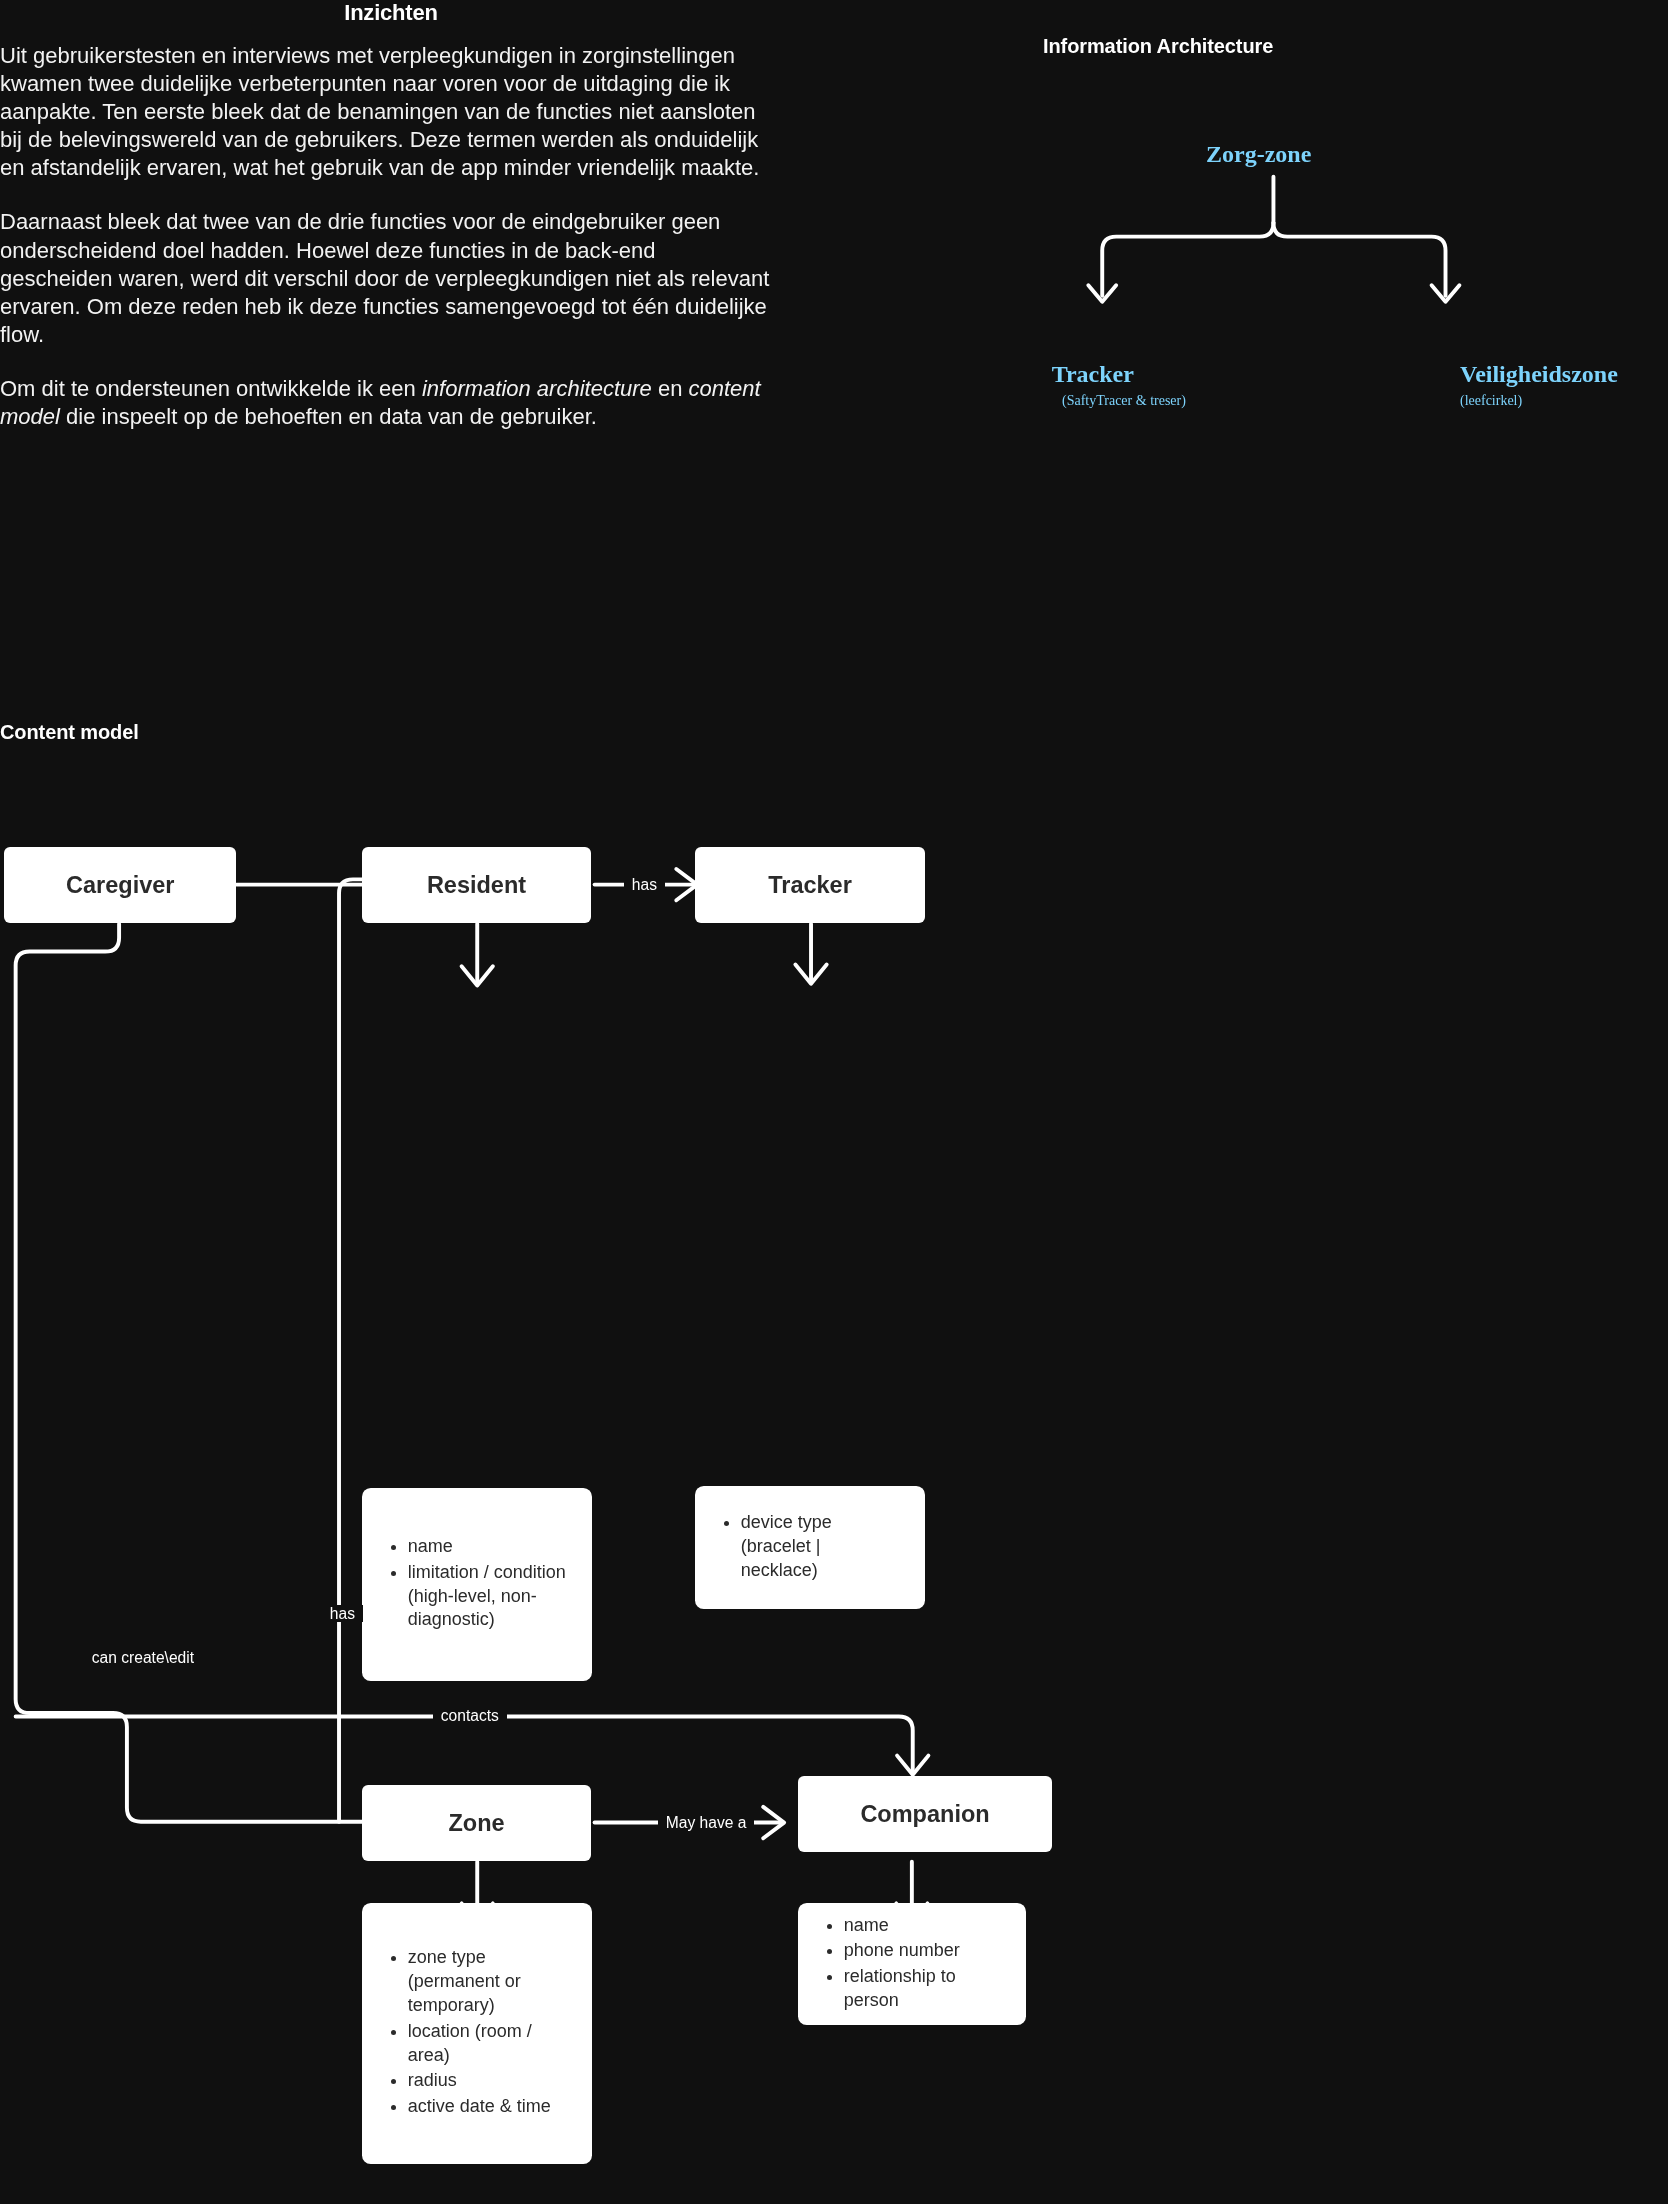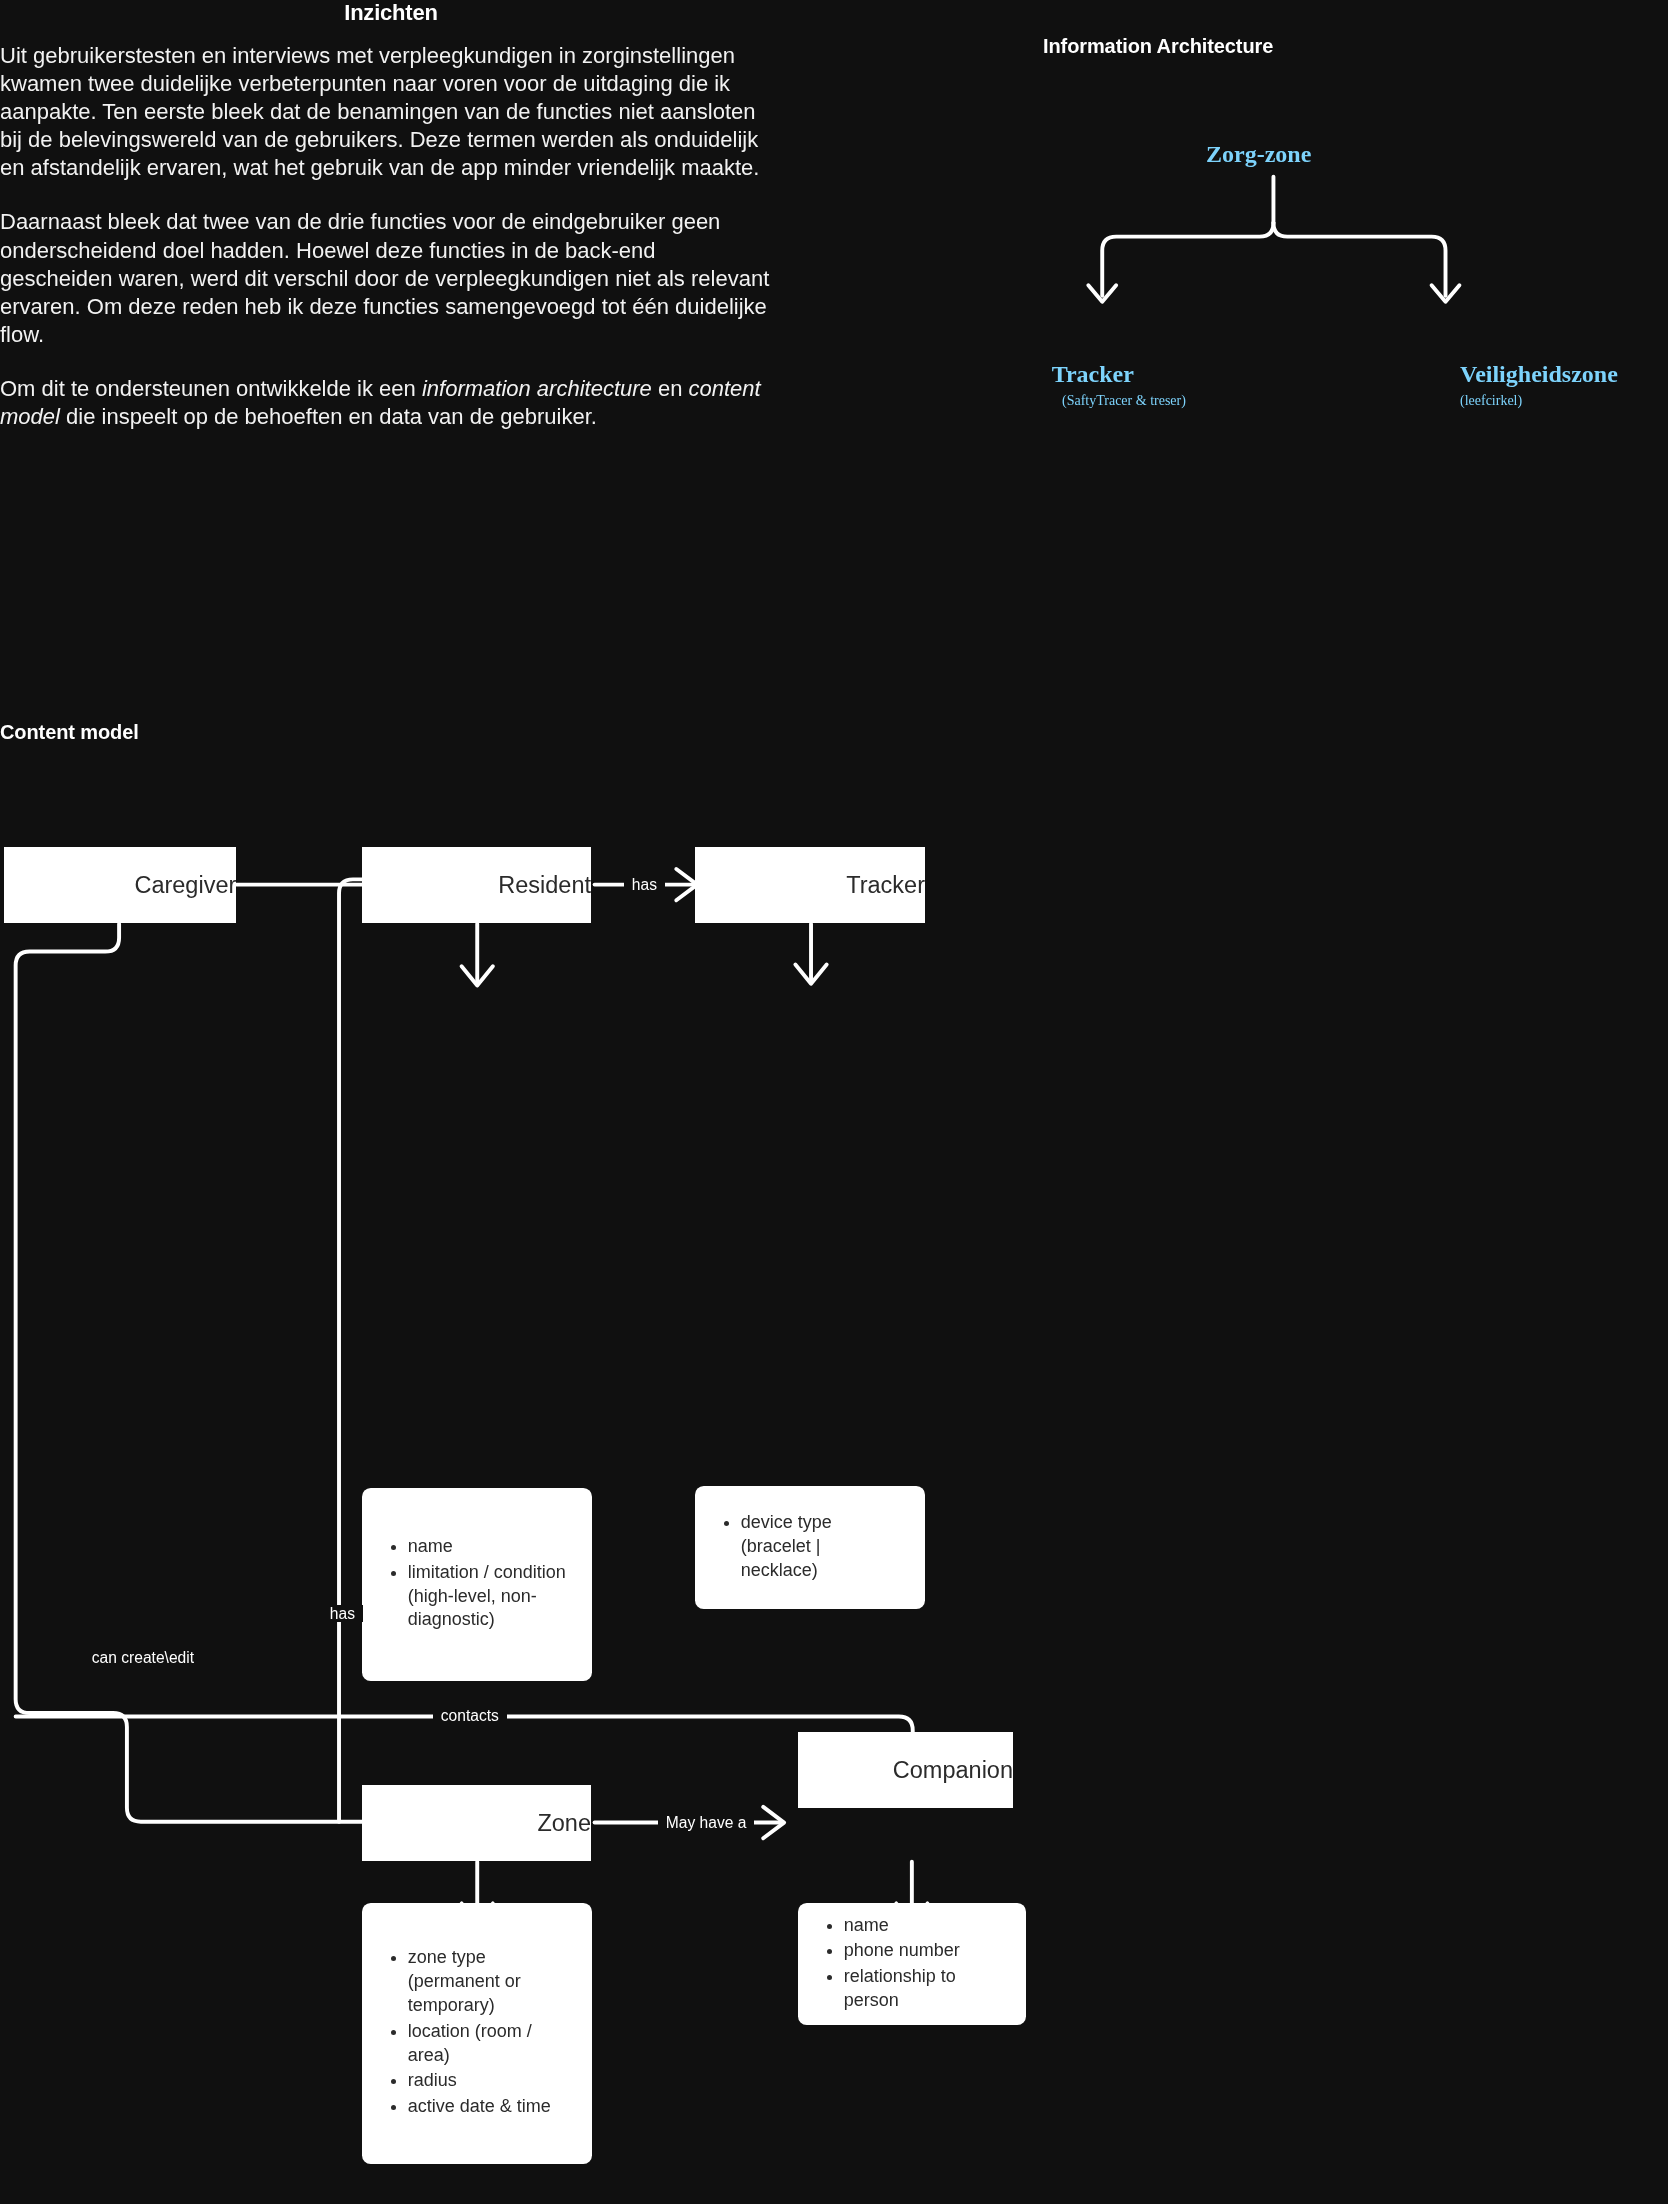--- a/index.html
+++ b/index.html
@@ -122,27 +122,27 @@
     position: absolute;
     left: 0;
     top: 0;
     width: 1669px;
     height: 1417px;
     pointer-events: none;
   }
   .entity-box {
     position: absolute;
     background: #ffffff;
-    border-radius: 0;
+    border-radius: 6px;
     color: #2b2b2b;
     display: flex;
     align-items: center;
-    justify-content: flex-end;
+    justify-content: center;
     font-size: 23.5px;
-    font-weight: 400;
+    font-weight: 700;
   }
   .detail-box {
     position: absolute;
     background: #ffffff;
     border-radius: 8.7px;
     color: #2b2b2b;
     display: flex;
     align-items: center;
     padding: 8.7px 24px 8.7px 8.7px;
   }
@@ -250,21 +250,21 @@
   </div>
 
   <div class="entity-box" style="left:695px; top:65px; width:230px; height:76px;">
     <span>Tracker</span>
   </div>
 
   <div class="entity-box" style="left:362px; top:1003px; width:229px; height:76px;">
     <span>Zone</span>
   </div>
 
-  <div class="entity-box" style="left:798px; top:950px; width:215px; height:76px;">
+  <div class="entity-box" style="left:798px; top:994px; width:254px; height:76px;">
     <span>Companion</span>
   </div>
 
   <div class="detail-box" style="left:362px; top:706px; width:230px; height:193px;">
     <ul>
       <li>name</li>
       <li>limitation / condition (high-level, non-diagnostic)</li>
     </ul>
   </div>
 

